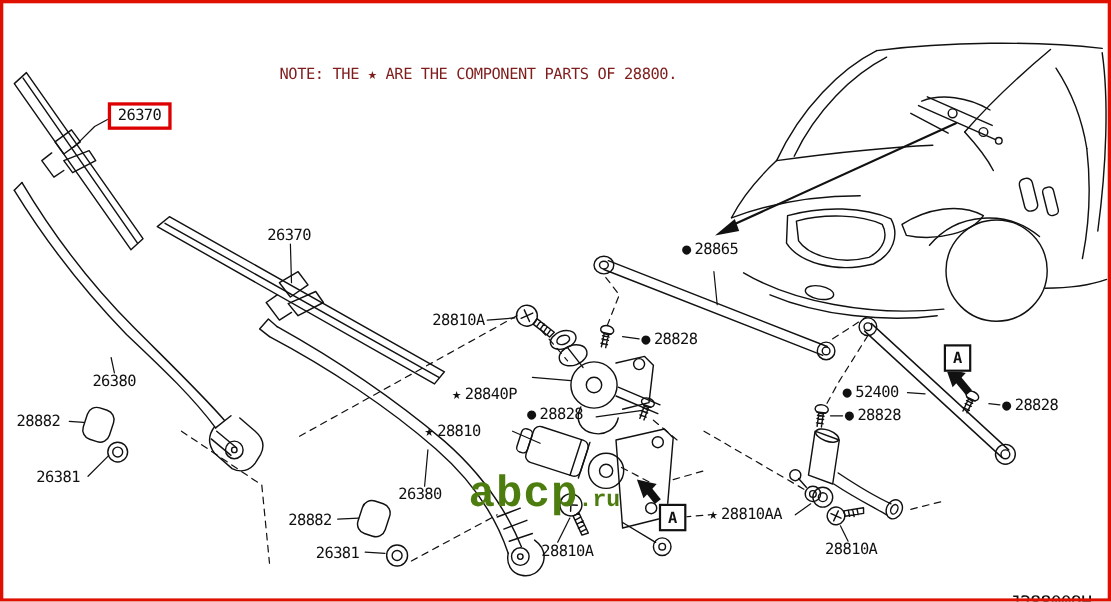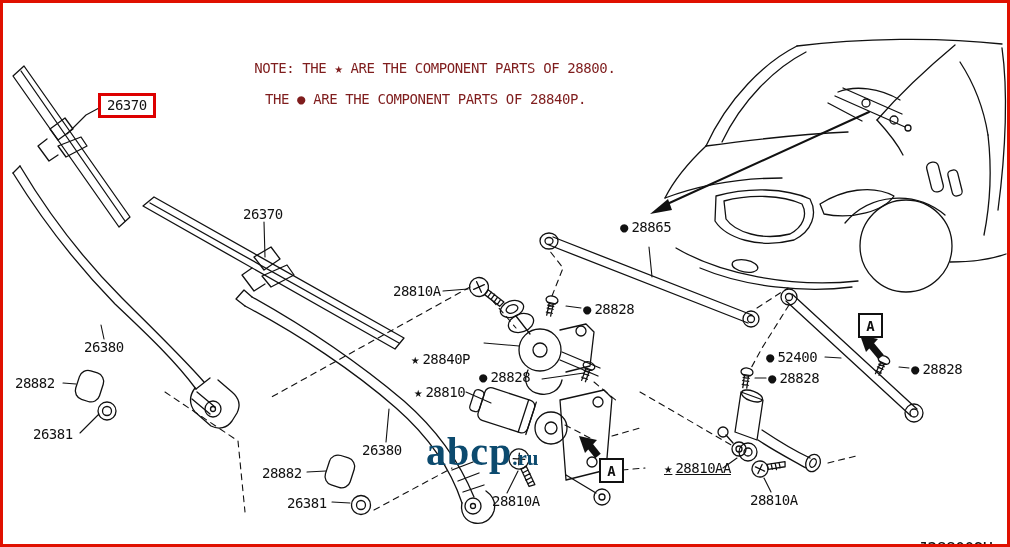--- a/index.html
+++ b/index.html
@@ -24,22 +24,22 @@
     position:absolute;width:21px;height:21px;border:2px solid #111;background:#fff;
     display:flex;align-items:center;justify-content:center;
     font-size:14px;font-weight:bold;color:#111;z-index:10;
   }
   .note-text{
     position:absolute;left:222px;top:45px;z-index:10;color:#7f1d1d;
     font-size:14px;letter-spacing:-0.4px;line-height:15.5px;white-space:pre;
   }
   .note-text .line2{padding-left:43px;display:block;}
   .watermark{
-    position:absolute;left:426px;top:428px;z-index:5;color:#0c4a6e;
-    font-family:Liberation Serif, serif;font-weight:bold;
+    position:absolute;left:426px;top:428px;z-index:5;color:#4d7c0f;
+    font-family:Liberation Mono, monospace;font-weight:bold;
     white-space:nowrap;
   }
   .watermark .wm-main{font-size:40px;letter-spacing:1px;}
   .watermark .wm-suffix{font-size:21px;}
   .doc-code{
     position:absolute;left:918px;top:539px;z-index:10;color:#111;
     font-size:17px;letter-spacing:-1px;
   }
 </style>
 </head>
@@ -254,43 +254,42 @@
       <polygon points="579,436 597,440 585,453"></polygon>
     </g>
   </svg>
 
   <div class="watermark">
     <span class="wm-main">abcp</span><span class="wm-suffix">.ru</span>
   </div>
 
   <div class="note-text">
     <span class="line1">NOTE: THE ★ ARE THE COMPONENT PARTS OF 28800.</span>
-    <span class="line2">THE ● ARE THE COMPONENT PARTS OF 28840P.</span>
   </div>
 
   <div class="labels-layer">
       <div class="part-label boxed" style="left: 98px; top: 93px;"><span>26370</span></div>
       <div class="part-label" style="left: 243px; top: 207px;"><span>26370</span></div>
       <div class="part-label" style="left: 393px; top: 284px;"><span>28810A</span></div>
       <div class="part-label" style="left: 620px; top: 220px;"><span class="marker">●</span><span>28865</span></div>
       <div class="part-label" style="left: 583px; top: 302px;"><span class="marker">●</span><span>28828</span></div>
       <div class="part-label" style="left: 411px; top: 352px;"><span class="marker">★</span><span>28840P</span></div>
       <div class="part-label" style="left: 479px; top: 370px;"><span class="marker">●</span><span>28828</span></div>
-      <div class="part-label" style="left: 414px; top: 385px;"><span class="marker">★</span><span>28810</span></div>
+      <div class="part-label" style="left: 386px; top: 385px;"><span class="marker">★</span><span>28810</span></div>
       <div class="part-label" style="left: 84px; top: 340px;"><span>26380</span></div>
       <div class="part-label" style="left: 15px; top: 376px;"><span>28882</span></div>
       <div class="part-label" style="left: 33px; top: 427px;"><span>26381</span></div>
       <div class="part-label" style="left: 766px; top: 350px;"><span class="marker">●</span><span>52400</span></div>
       <div class="part-label" style="left: 768px; top: 371px;"><span class="marker">●</span><span>28828</span></div>
       <div class="part-label" style="left: 911px; top: 362px;"><span class="marker">●</span><span>28828</span></div>
       <div class="part-label" style="left: 362px; top: 443px;"><span>26380</span></div>
       <div class="part-label" style="left: 262px; top: 466px;"><span>28882</span></div>
       <div class="part-label" style="left: 287px; top: 496px;"><span>26381</span></div>
       <div class="part-label" style="left: 492px; top: 494px;"><span>28810A</span></div>
-      <div class="part-label" style="left: 664px; top: 461px; text-decoration: underline;"><span class="marker">★</span><span>28810AA</span></div>
+      <div class="part-label" style="left: 644px; top: 461px;"><span class="marker">★</span><span>28810AA</span></div>
       <div class="part-label" style="left: 750px; top: 493px;"><span>28810A</span></div>
       <div class="ref-box" style="left: 858px; top: 313px;">A</div>
       <div class="ref-box" style="left: 599px; top: 458px;">A</div>
     </div>
 
   <div class="doc-code">J288009H</div>
 
   <div class="red-frame"></div>
 </div>
 

